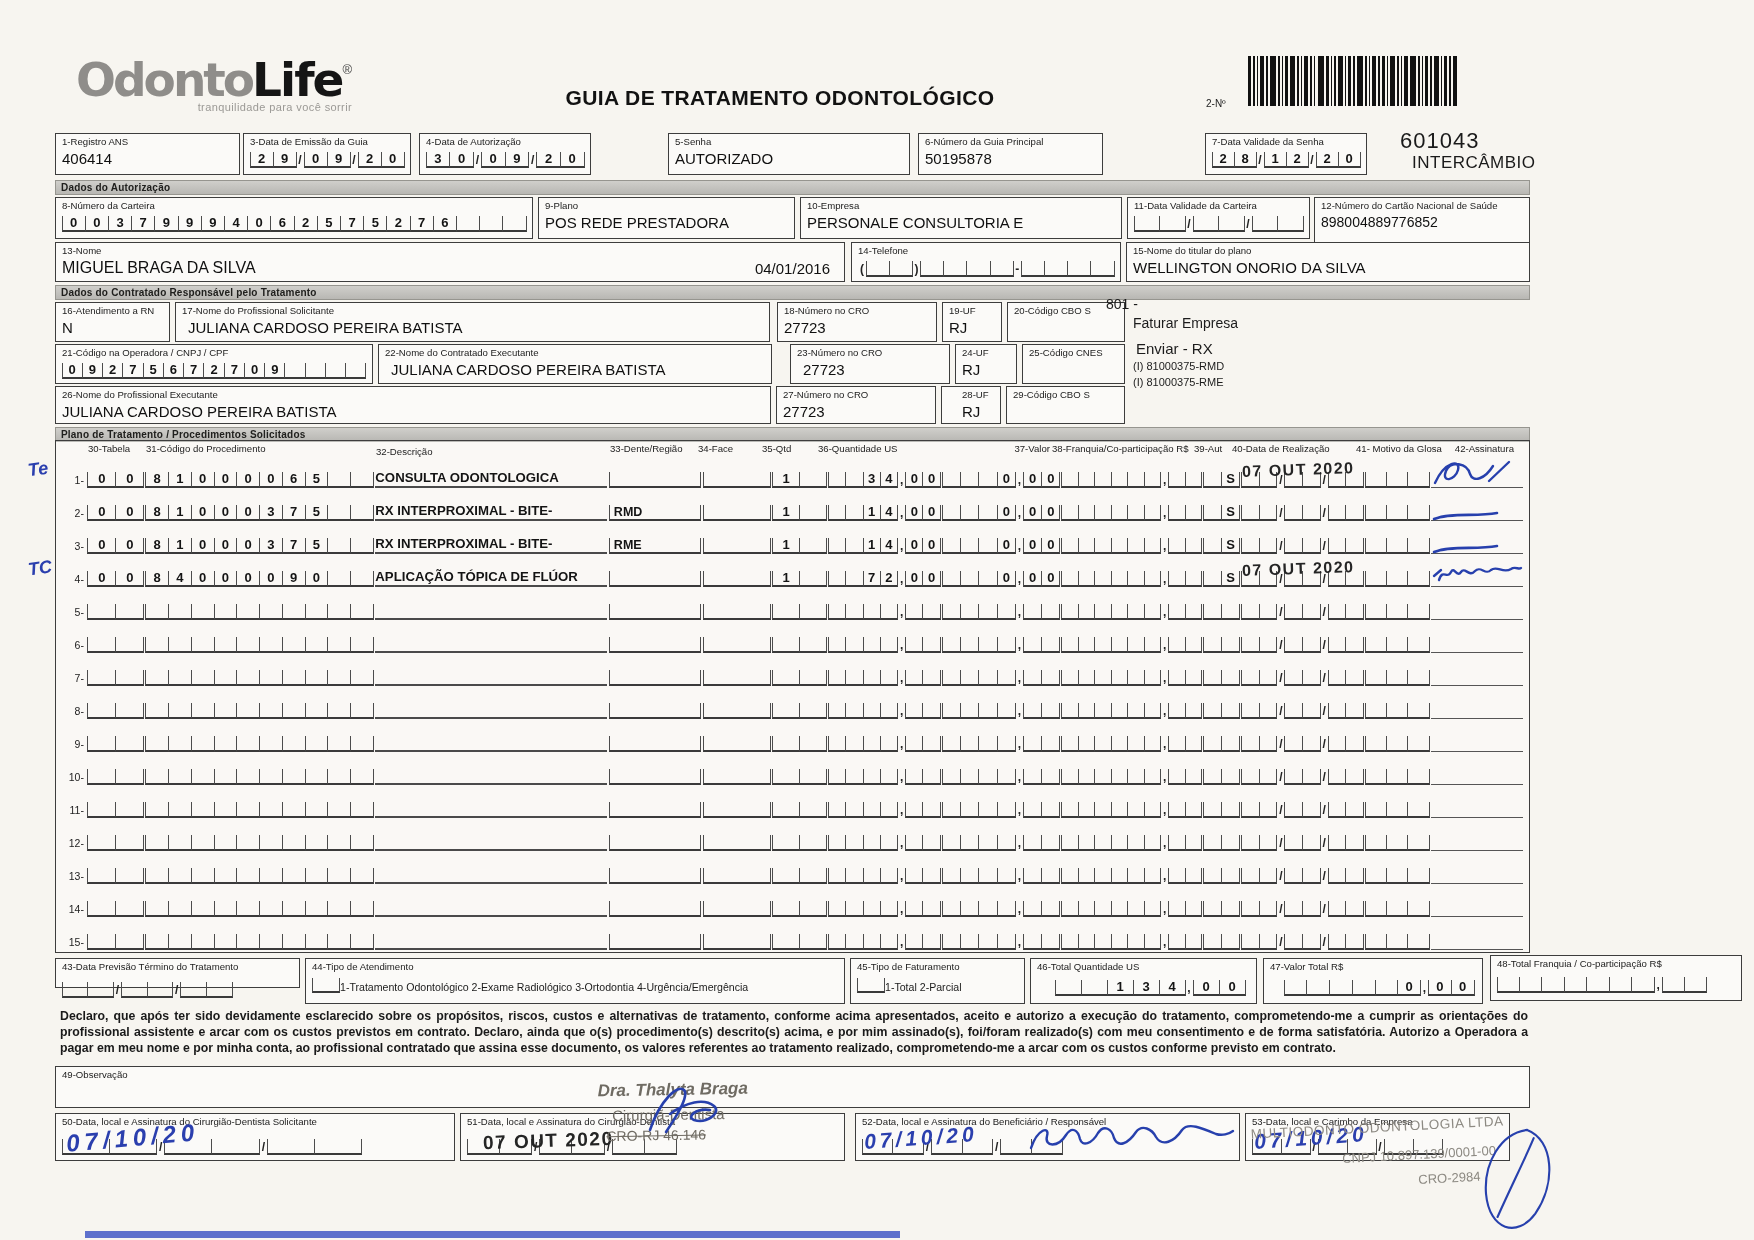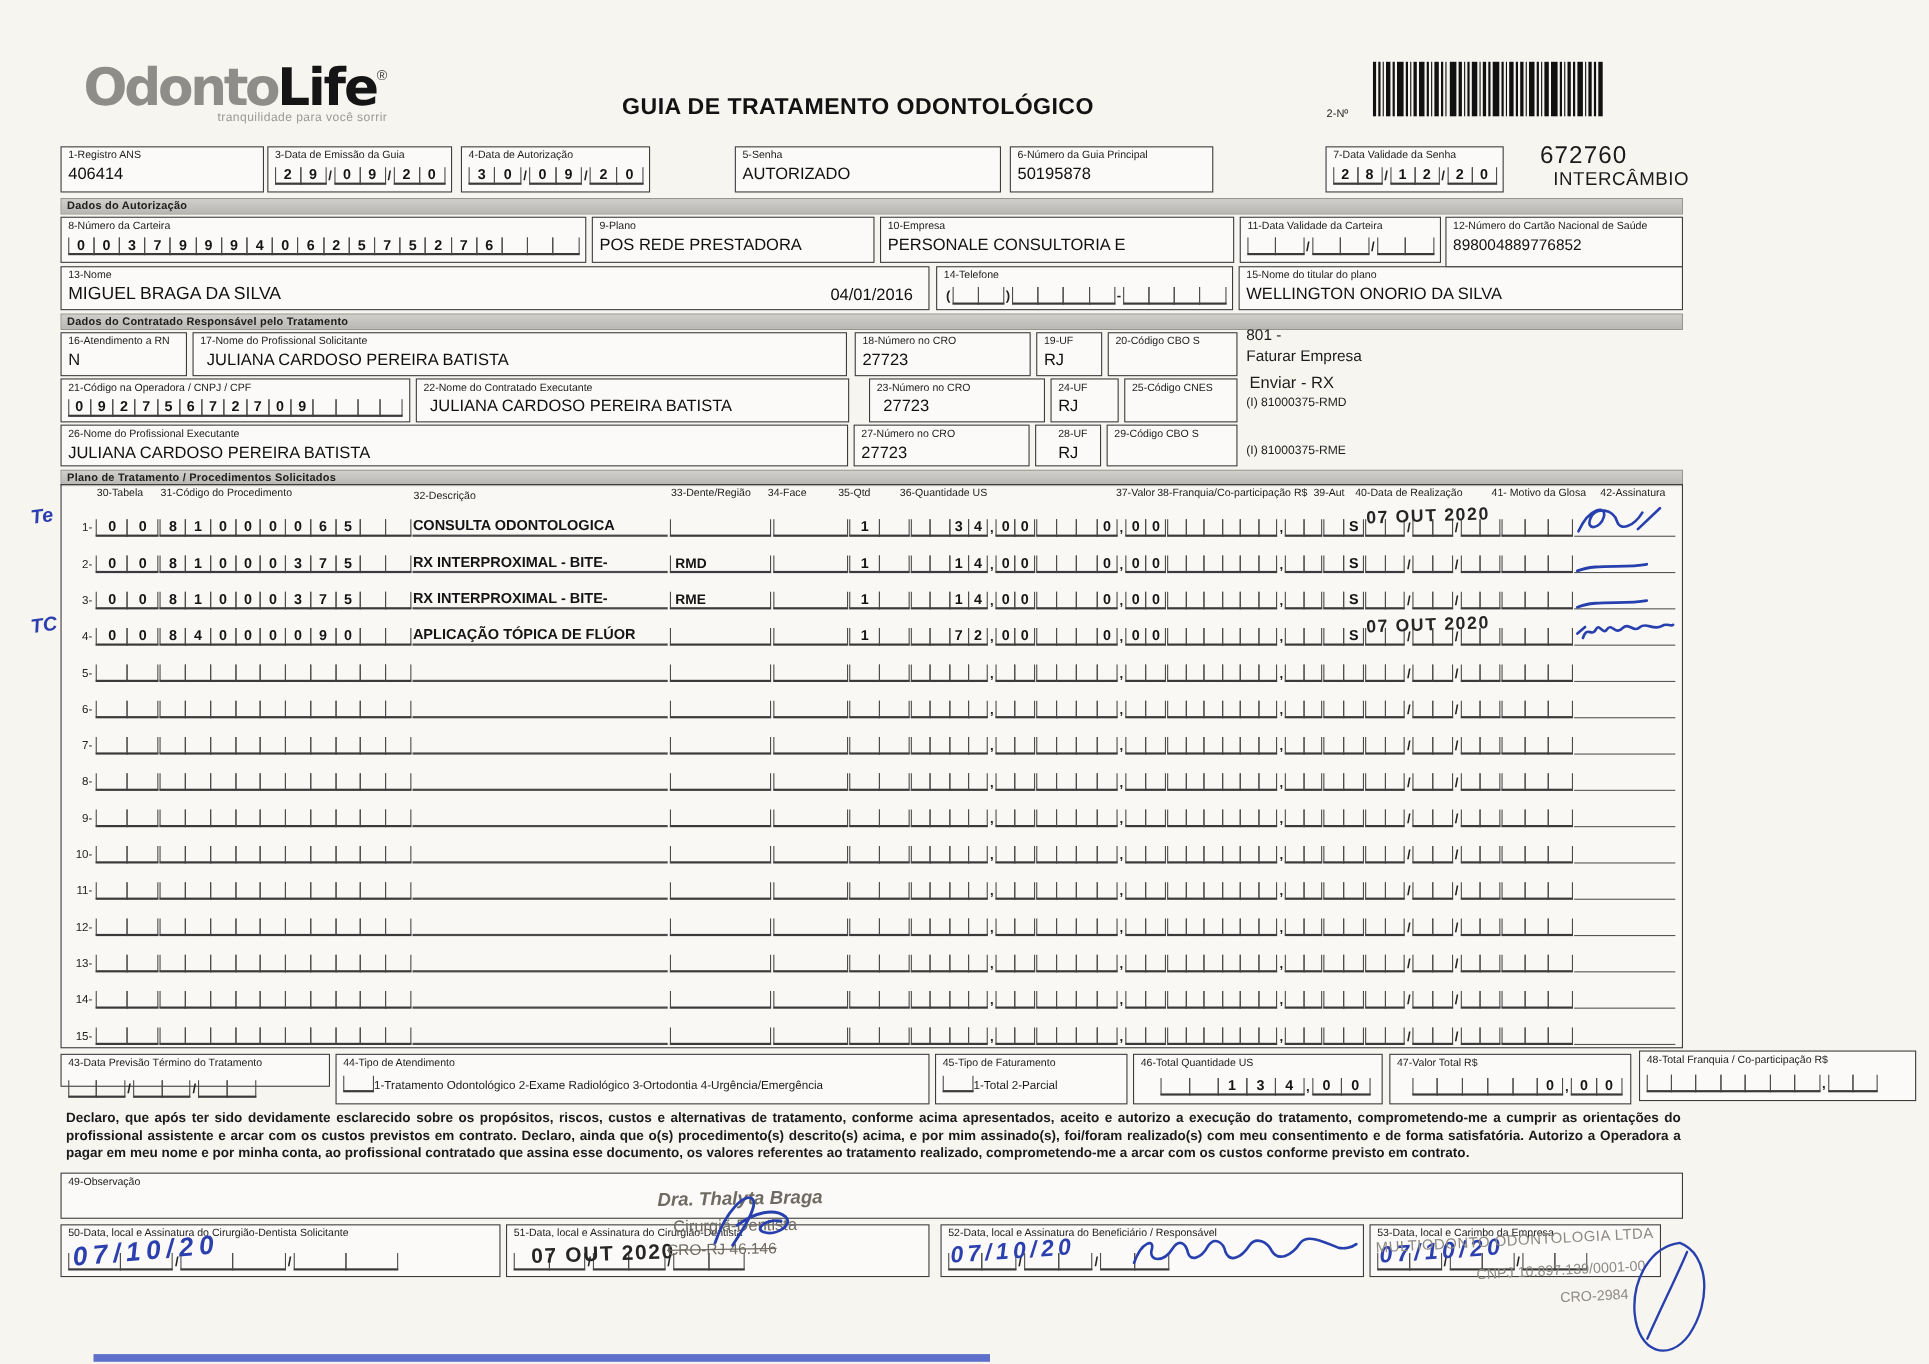--- a/index.html
+++ b/index.html
@@ -109,21 +109,21 @@
           <rect x="177" width="3" height="50"></rect>
           <rect x="182" width="2" height="50"></rect>
           <rect x="186" width="5" height="50"></rect>
           <rect x="193" width="1" height="50"></rect>
           <rect x="196" width="3" height="50"></rect>
           <rect x="201" width="2" height="50"></rect>
           <rect x="205" width="4" height="50"></rect>
       </g>
     </svg>
   </div>
-  <div class="bcnum">672760</div>
+  <div class="bcnum">601043</div>
   <div class="bccap">INTERCÂMBIO</div>
 
   <div class="fbox" style="left:55px;top:133px;width:185px;height:42px;">
     <span class="flabel">1-Registro ANS</span>
     <span class="fvalue">406414</span>
   </div>
   <div class="fbox" style="left:243px;top:133px;width:168px;height:42px;">
     <span class="flabel">3-Data de Emissão da Guia</span>
     <span class="cg">
         <span class="comb-cell">2</span>
@@ -264,21 +264,21 @@
     <span class="fvalue">27723</span>
   </div>
   <div class="fbox" style="left:942px;top:302px;width:60px;height:40px;">
     <span class="flabel">19-UF</span>
     <span class="fvalue">RJ</span>
   </div>
   <div class="fbox" style="left:1007px;top:302px;width:118px;height:40px;">
     <span class="flabel">20-Código CBO S</span>
     <span class="fvalue"></span>
   </div>
-  <div class="note" style="left:1133px;top:296px;font-size:14px;">801 -</div>
+  <div class="note" style="left:1106px;top:296px;font-size:14px;">801 -</div>
   <div class="note" style="left:1133px;top:315px;font-size:14px;">Faturar Empresa</div>
   <div class="fbox" style="left:55px;top:344px;width:318px;height:40px;">
     <span class="flabel">21-Código na Operadora / CNPJ / CPF</span>
     <span class="cg">
         <span class="comb-cell">0</span>
         <span class="comb-cell">9</span>
         <span class="comb-cell">2</span>
         <span class="comb-cell">7</span>
         <span class="comb-cell">5</span>
         <span class="comb-cell">6</span>
@@ -320,21 +320,21 @@
     <span class="fvalue">27723</span>
   </div>
   <div class="fbox" style="left:941px;top:386px;width:60px;height:38px;padding-left:20px;">
     <span class="flabel">28-UF</span>
     <span class="fvalue">RJ</span>
   </div>
   <div class="fbox" style="left:1006px;top:386px;width:119px;height:38px;">
     <span class="flabel">29-Código CBO S</span>
     <span class="fvalue"></span>
   </div>
-  <div class="note" style="left:1133px;top:404px;font-size:11px;">(I) 81000375-RME</div>
+  <div class="note" style="left:1133px;top:376px;font-size:11px;">(I) 81000375-RME</div>
 
   <div class="sbar" style="top:427px;">Plano de Tratamento / Procedimentos Solicitados</div>
   <div class="ptable">
     <div class="phead">
       <span class="rnum"></span>
       <span class="c-tab" style="border:none;">30-Tabela</span>
       <span class="c-cod">31-Código do Procedimento</span>
       <span class="c-desc" style="border:none;font-size:9.6px;font-weight:400;">32-Descrição</span>
       <span class="c-dente" style="border:none;">33-Dente/Região</span>
       <span class="c-face" style="border:none;">34-Face</span>

